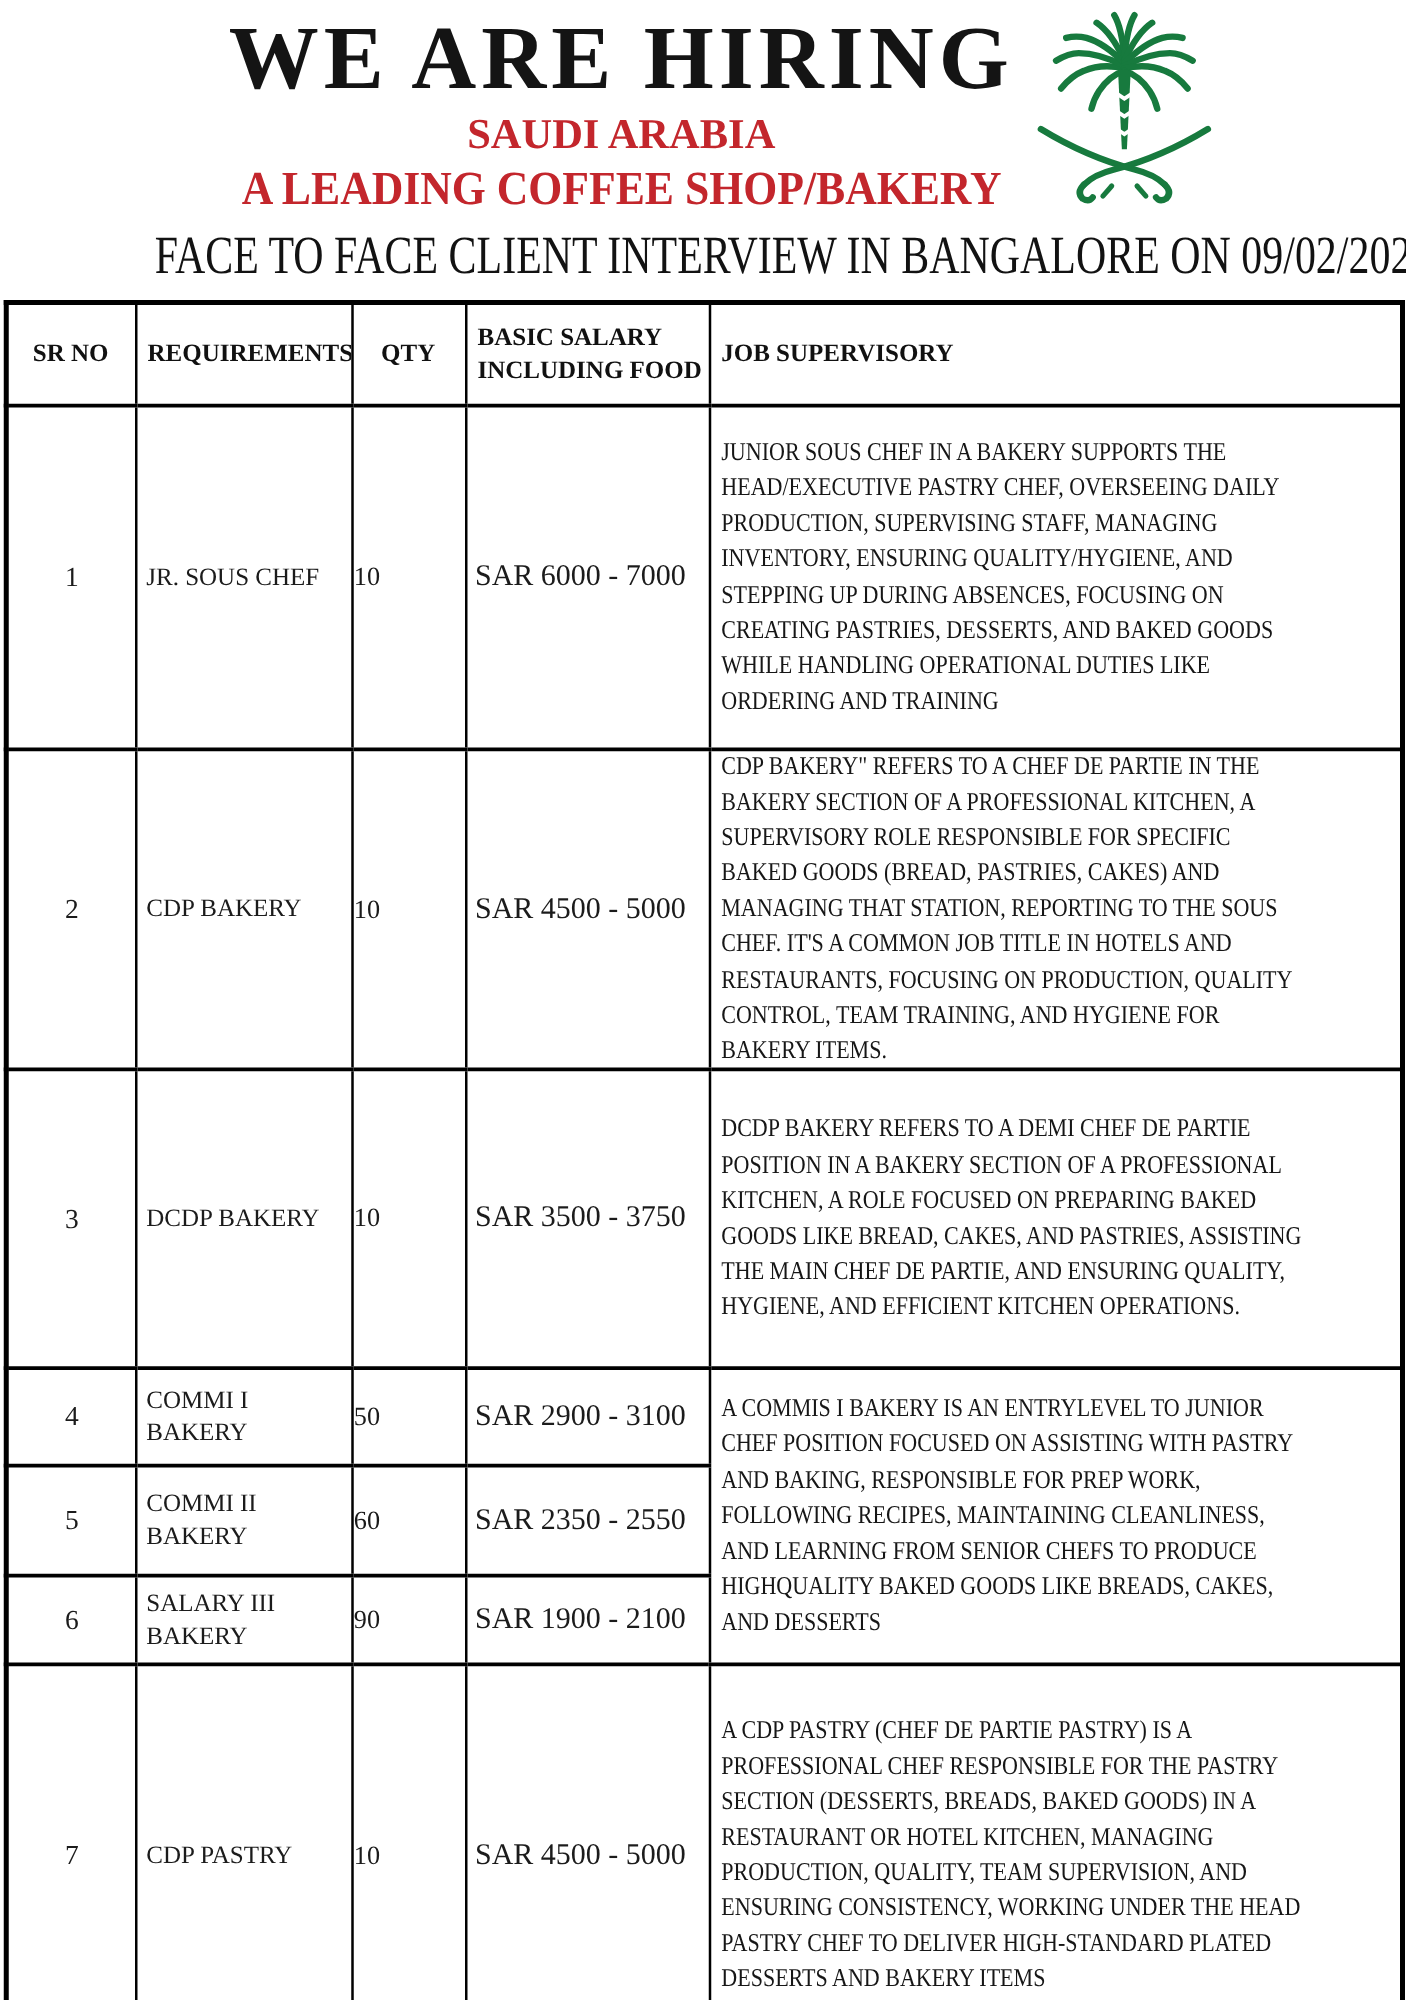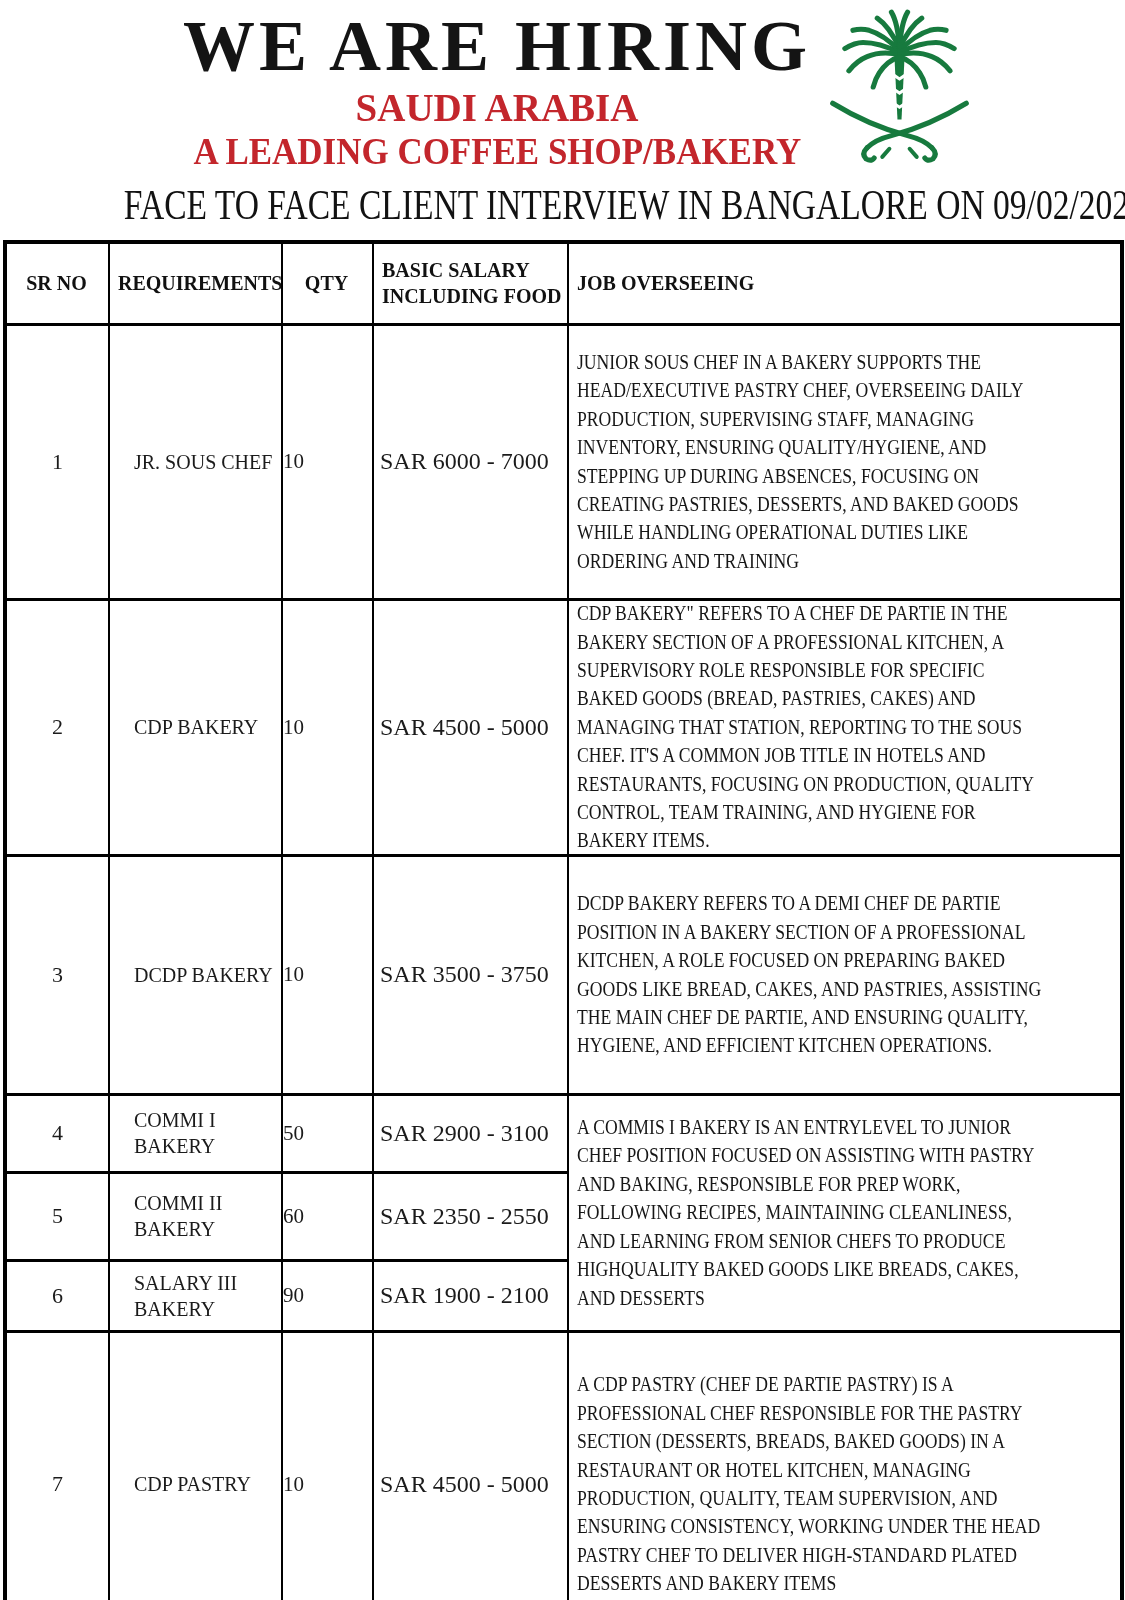--- a/index.html
+++ b/index.html
@@ -6,21 +6,21 @@
   html, body { width: 1125px; height: 1600px; overflow: hidden; background: #ffffff; }
   body { font-family: "Liberation Serif", serif; color: #1b1b1b; position: relative; }
 
   
   .header { position: relative; width: 994px; height: 240px; padding-top: 6px; }
   .h-title {
     text-align: center; font-size: 72px; font-weight: bold; letter-spacing: 4px;
     line-height: 80px; color: #141414; white-space: nowrap;
   }
   .h-sub1 {
-    text-align: center; font-size: 39px; font-weight: bold; line-height: 40px;
+    text-align: center; font-size: 34px; font-weight: bold; line-height: 40px;
     color: #c3262c; margin-top: 2px;
   }
   .h-sub2-wrap { text-align: center; margin-top: 1px; }
   .h-sub2 {
     display: inline-block; font-size: 38px; font-weight: bold; line-height: 44px;
     color: #c3262c; white-space: nowrap; transform: scaleX(.92); transform-origin: center;
   }
   .h-interview {
     width: 1125px; text-align: center; font-size: 43px; line-height: 48px;
     color: #121212; white-space: nowrap; margin-top: 8px;
@@ -37,21 +37,21 @@
   .jobs td, .jobs th {
     border: 2px solid #000; border-top-width: 3px; border-bottom-width: 3px;
     vertical-align: middle; overflow: hidden; font-weight: normal;
   }
   .jobs th {
     font-weight: bold; font-size: 20px; line-height: 26px; text-align: left;
     padding: 4px 4px 4px 8px; color: #111;
   }
   th.c-center, td.c-center { text-align: center; padding-left: 2px; }
   .cell-sr  { font-size: 22px; text-align: center; }
-  .cell-req { font-size: 20px; line-height: 26px; padding: 2px 2px 2px 24px; }
+  .cell-req { font-size: 20px; line-height: 26px; padding: 2px 2px 2px 7px; }
   .cell-qty { font-size: 21px; }
   .cell-sal { font-size: 24px; padding-left: 6px; white-space: nowrap; }
   .cell-desc { padding: 0 0 0 8px; }
   .clip { display: flex; align-items: center; overflow: hidden; }
   .desc {
     width: 560px; font-size: 20.5px; line-height: 28.4px; color: #161616;
     transform: scaleX(.86); transform-origin: 0 50%;
   }
   
   tr.rh-head { height: 82px; }
@@ -114,21 +114,21 @@
     <col style="width:195px">
       <col style="width:554px">
   </colgroup>
 
   <tbody>
       <tr class="rh-head">
     <th class="c-center">SR NO</th>
     <th>REQUIREMENTS</th>
     <th class="c-center">QTY</th>
     <th>BASIC SALARY INCLUDING FOOD</th>
-    <th>JOB OVERSEEING</th>
+    <th>JOB SUPERVISORY</th>
   </tr>
 
   <tr class="rh-1">
     <td class="cell-sr">1</td>
     <td class="cell-req">JR. SOUS CHEF</td>
     <td class="cell-qty">10</td>
     <td class="cell-sal">SAR 6000 - 7000</td>
     <td class="cell-desc">
       <div class="clip clip-1">
             <div class="desc">JUNIOR SOUS CHEF IN A BAKERY SUPPORTS THE HEAD/EXECUTIVE PASTRY CHEF, OVERSEEING DAILY PRODUCTION, SUPERVISING STAFF, MANAGING INVENTORY, ENSURING QUALITY/HYGIENE, AND STEPPING UP DURING ABSENCES, FOCUSING ON CREATING PASTRIES, DESSERTS, AND BAKED GOODS WHILE HANDLING OPERATIONAL DUTIES LIKE ORDERING AND TRAINING</div>

